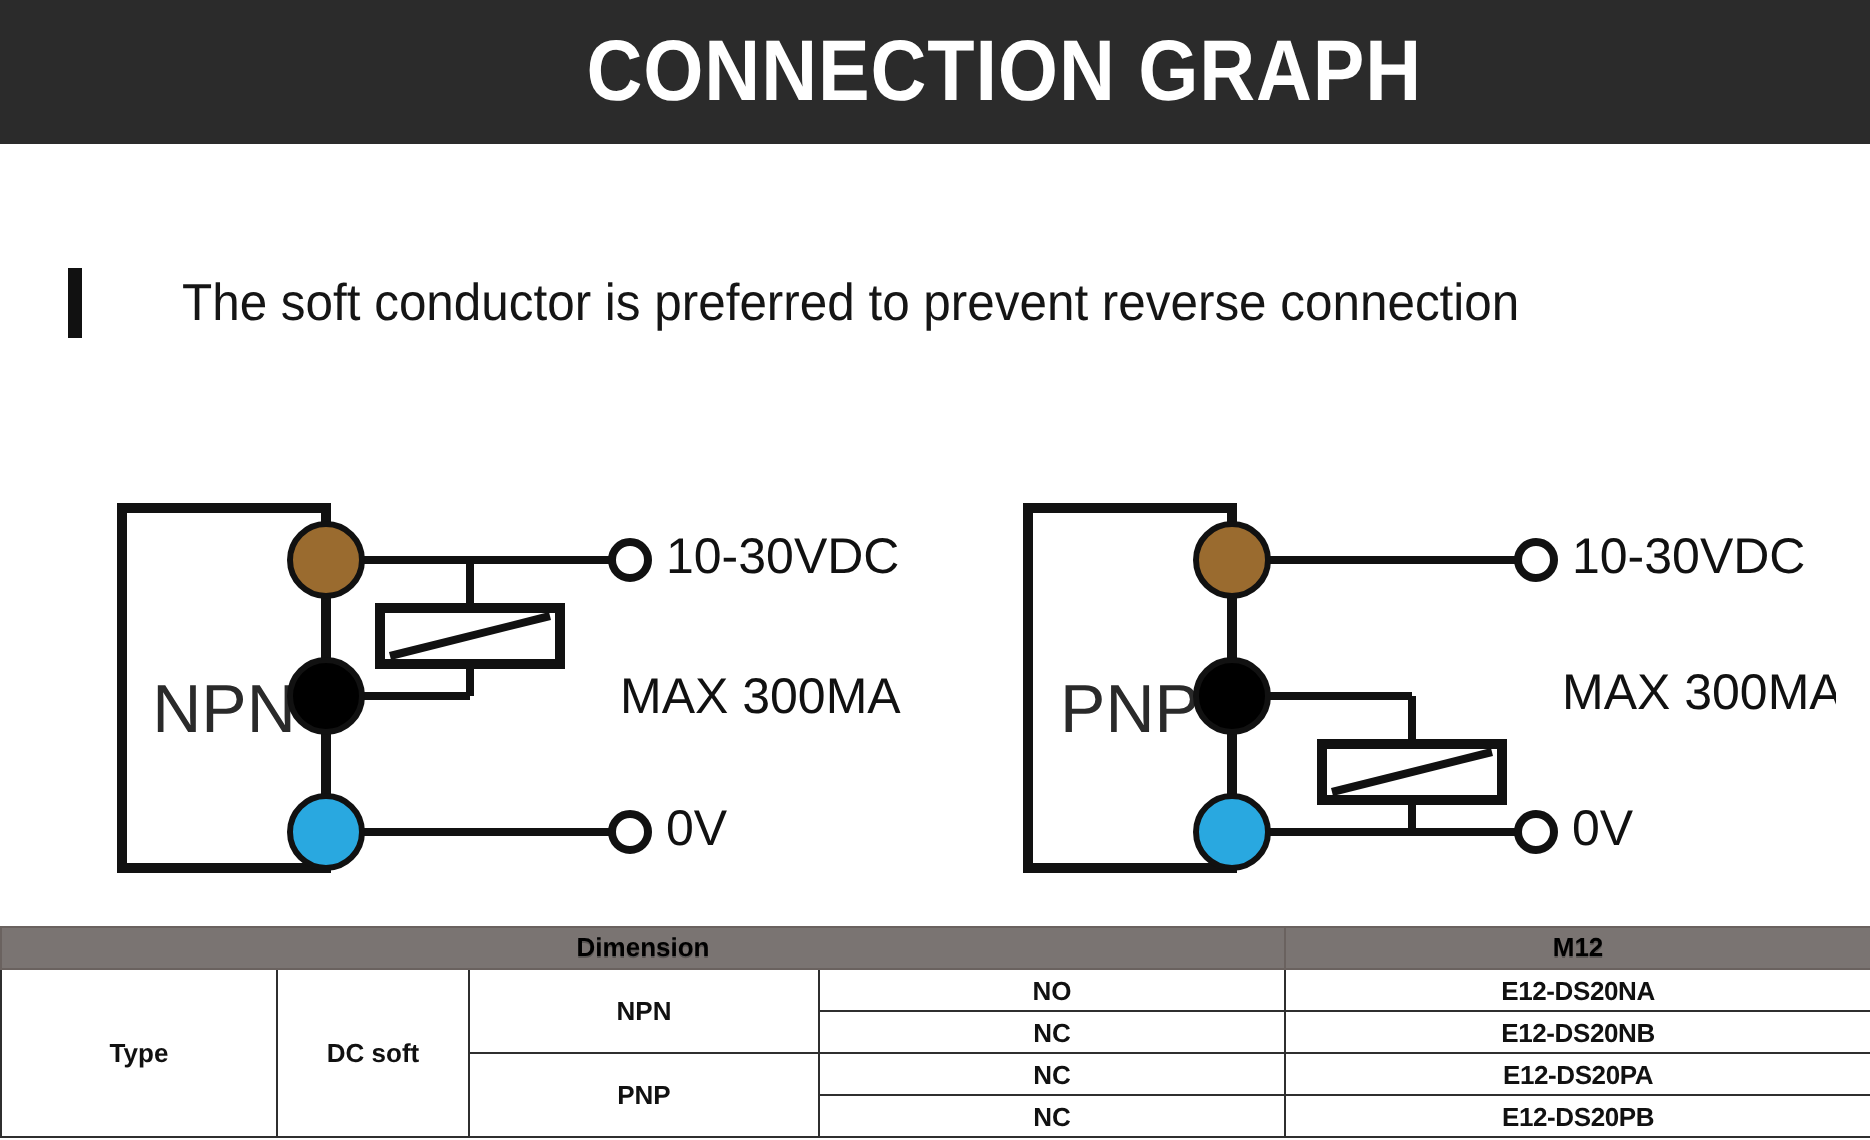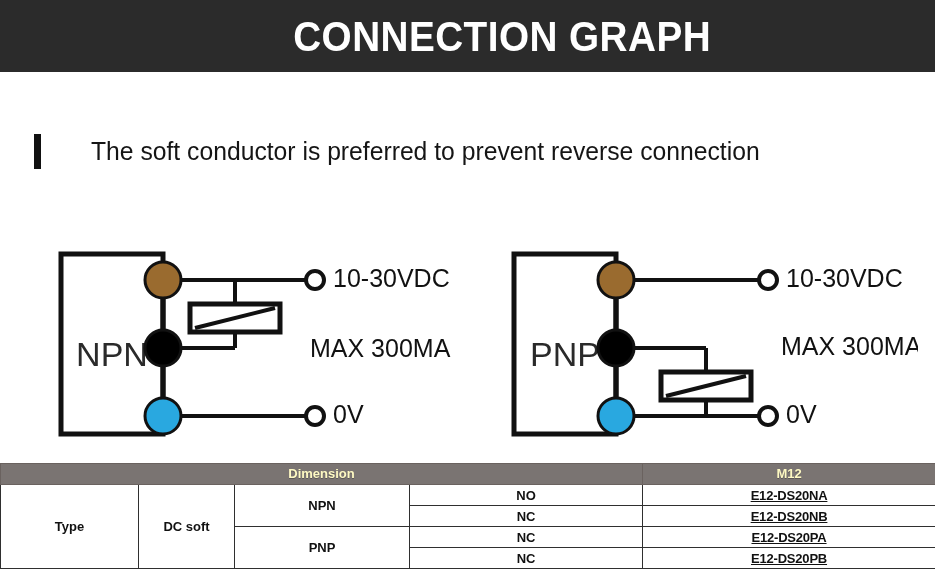--- a/index.html
+++ b/index.html
@@ -99,33 +99,33 @@
     border: 1px solid #2f2f2f;
     text-align: center;
     font-size: 13px;
     font-weight: bold;
     color: #111111;
     padding: 0;
     background: #ffffff;
   }
   .spec-table thead th {
     background: #7a7472;
-    color: #fef9c3;
+    color: #000000;
     border: 1px solid #6a625f;
     height: 20px;
     line-height: 20px;
     font-size: 13px;
     text-shadow: 0 1px 0 rgba(0,0,0,0.25);
   }
   .spec-table tbody td { height: 20px; }
   .cell-type { font-size: 14px; }
   .cell-dctype { font-size: 14px; }
   .cell-mode { font-size: 14px; }
   .cell-contact { font-size: 13px; }
-  .cell-part { font-size: 14px; letter-spacing: -0.2px; text-decoration: underline; }
+  .cell-part { font-size: 14px; letter-spacing: -0.2px; }
 </style>
 </head>
 <body>
 
 <div class="header-bar">
   <div class="header-title">CONNECTION GRAPH</div>
 </div>
 
 <div class="subtitle-row">
   <div class="subtitle-accent"></div>

